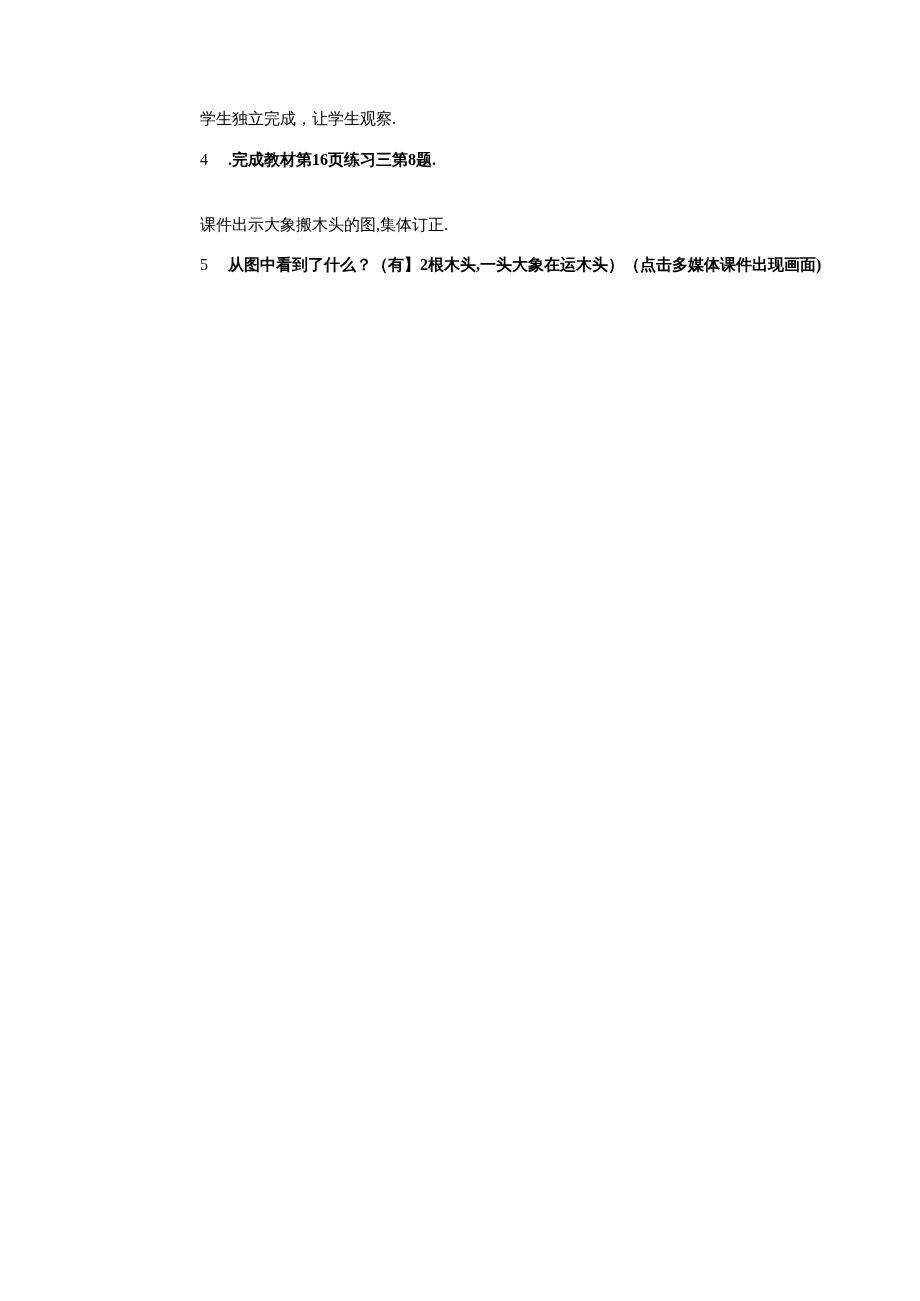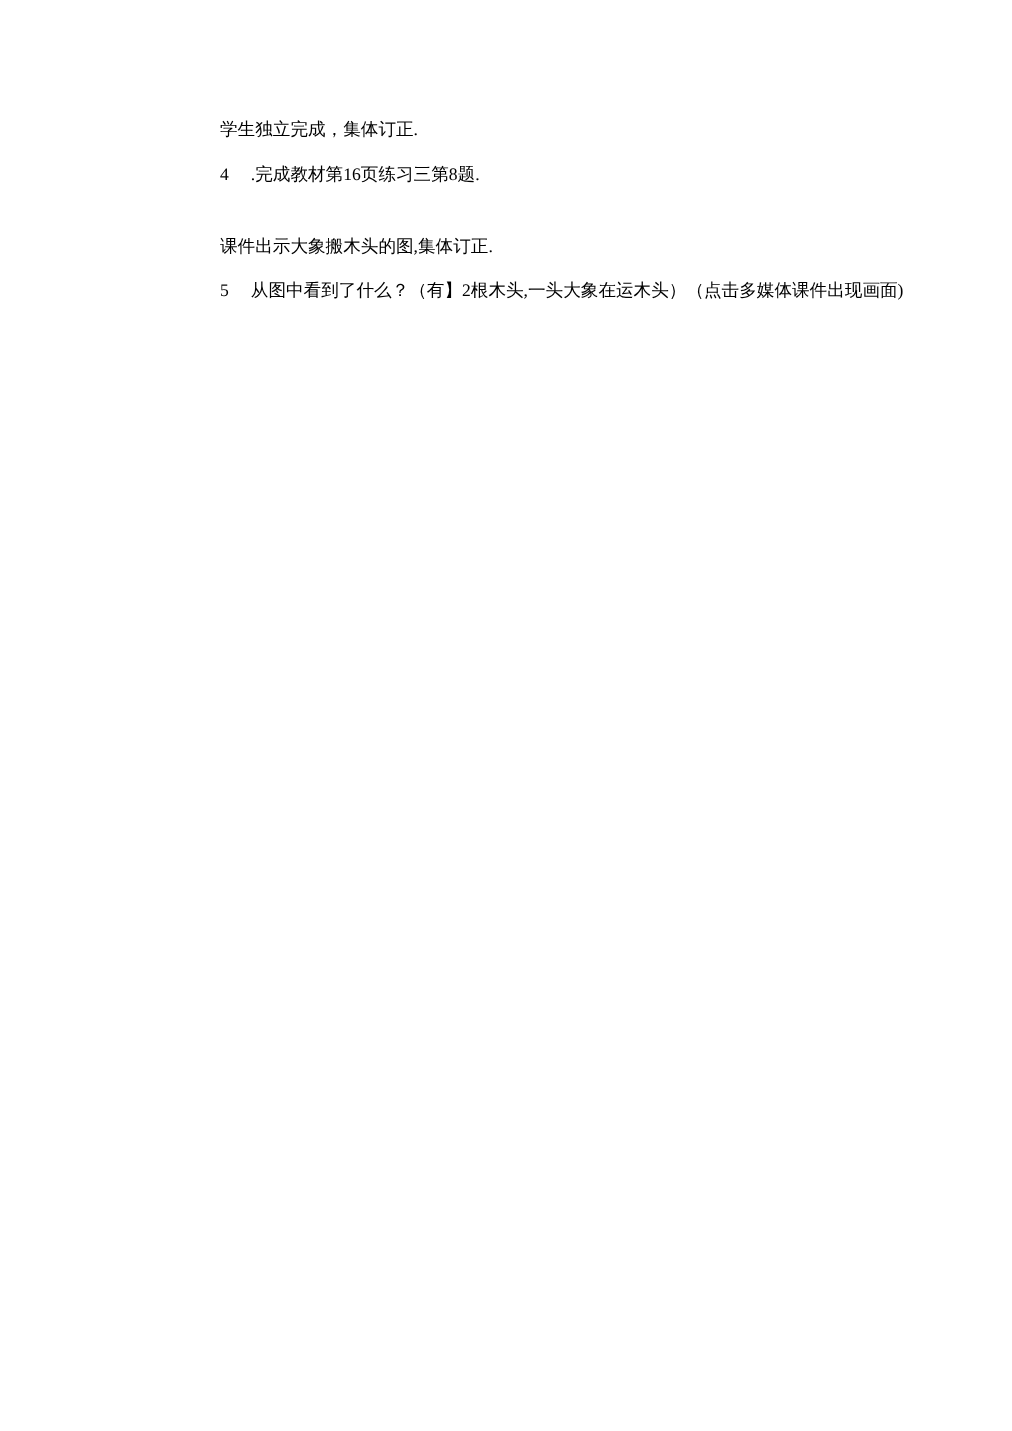--- a/index.html
+++ b/index.html
@@ -25,30 +25,31 @@
     .numbered {
       display: flex;
       margin-bottom: 12px;
     }
     .num {
       width: 28px;
       flex-shrink: 0;
     }
     .num-text {
       flex: 1;
+      font-weight: bold;
     }
     .spacer {
       height: 24px;
     }
   </style>
 </head>
 <body>
 
 <div class="line">
-  <span>学生独立完成，集体订正.</span>
+  <span>学生独立完成，让学生观察.</span>
 </div>
 
 <div class="numbered">
   <span class="num">4</span>
   <span class="num-text">.完成教材第16页练习三第8题.</span>
 </div>
 
 <div class="spacer"></div>
 
 <div class="line">

